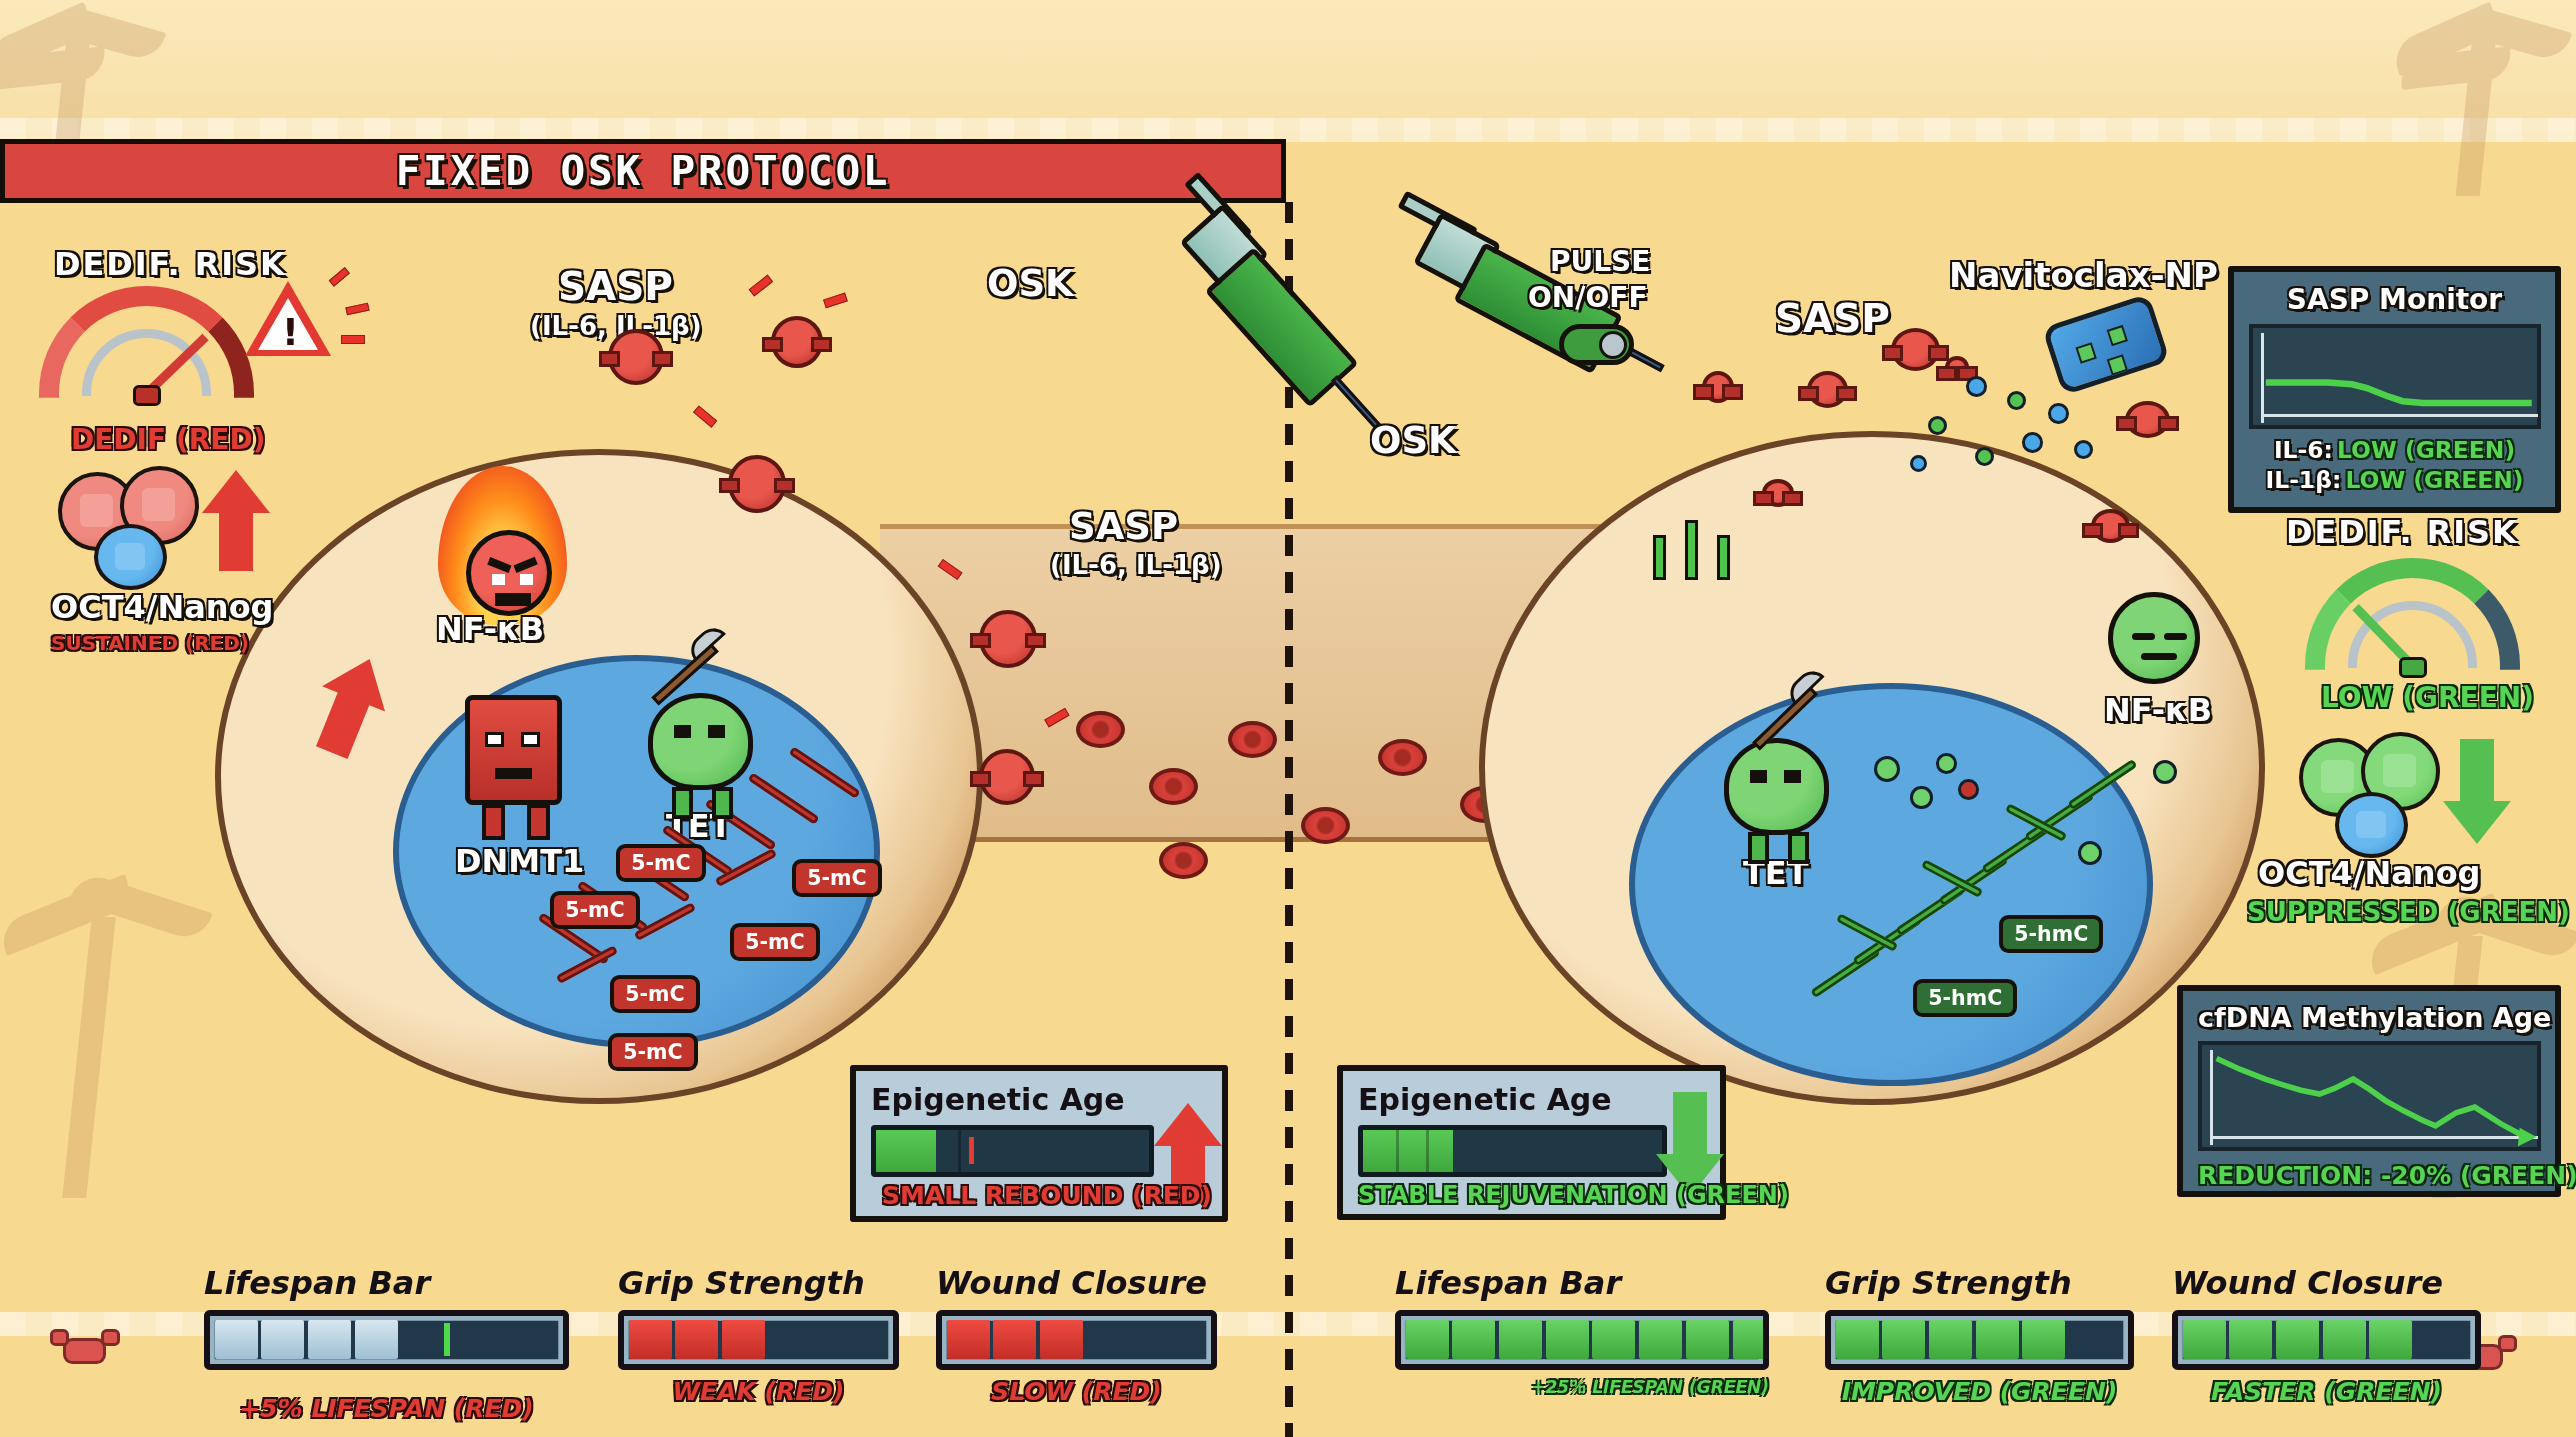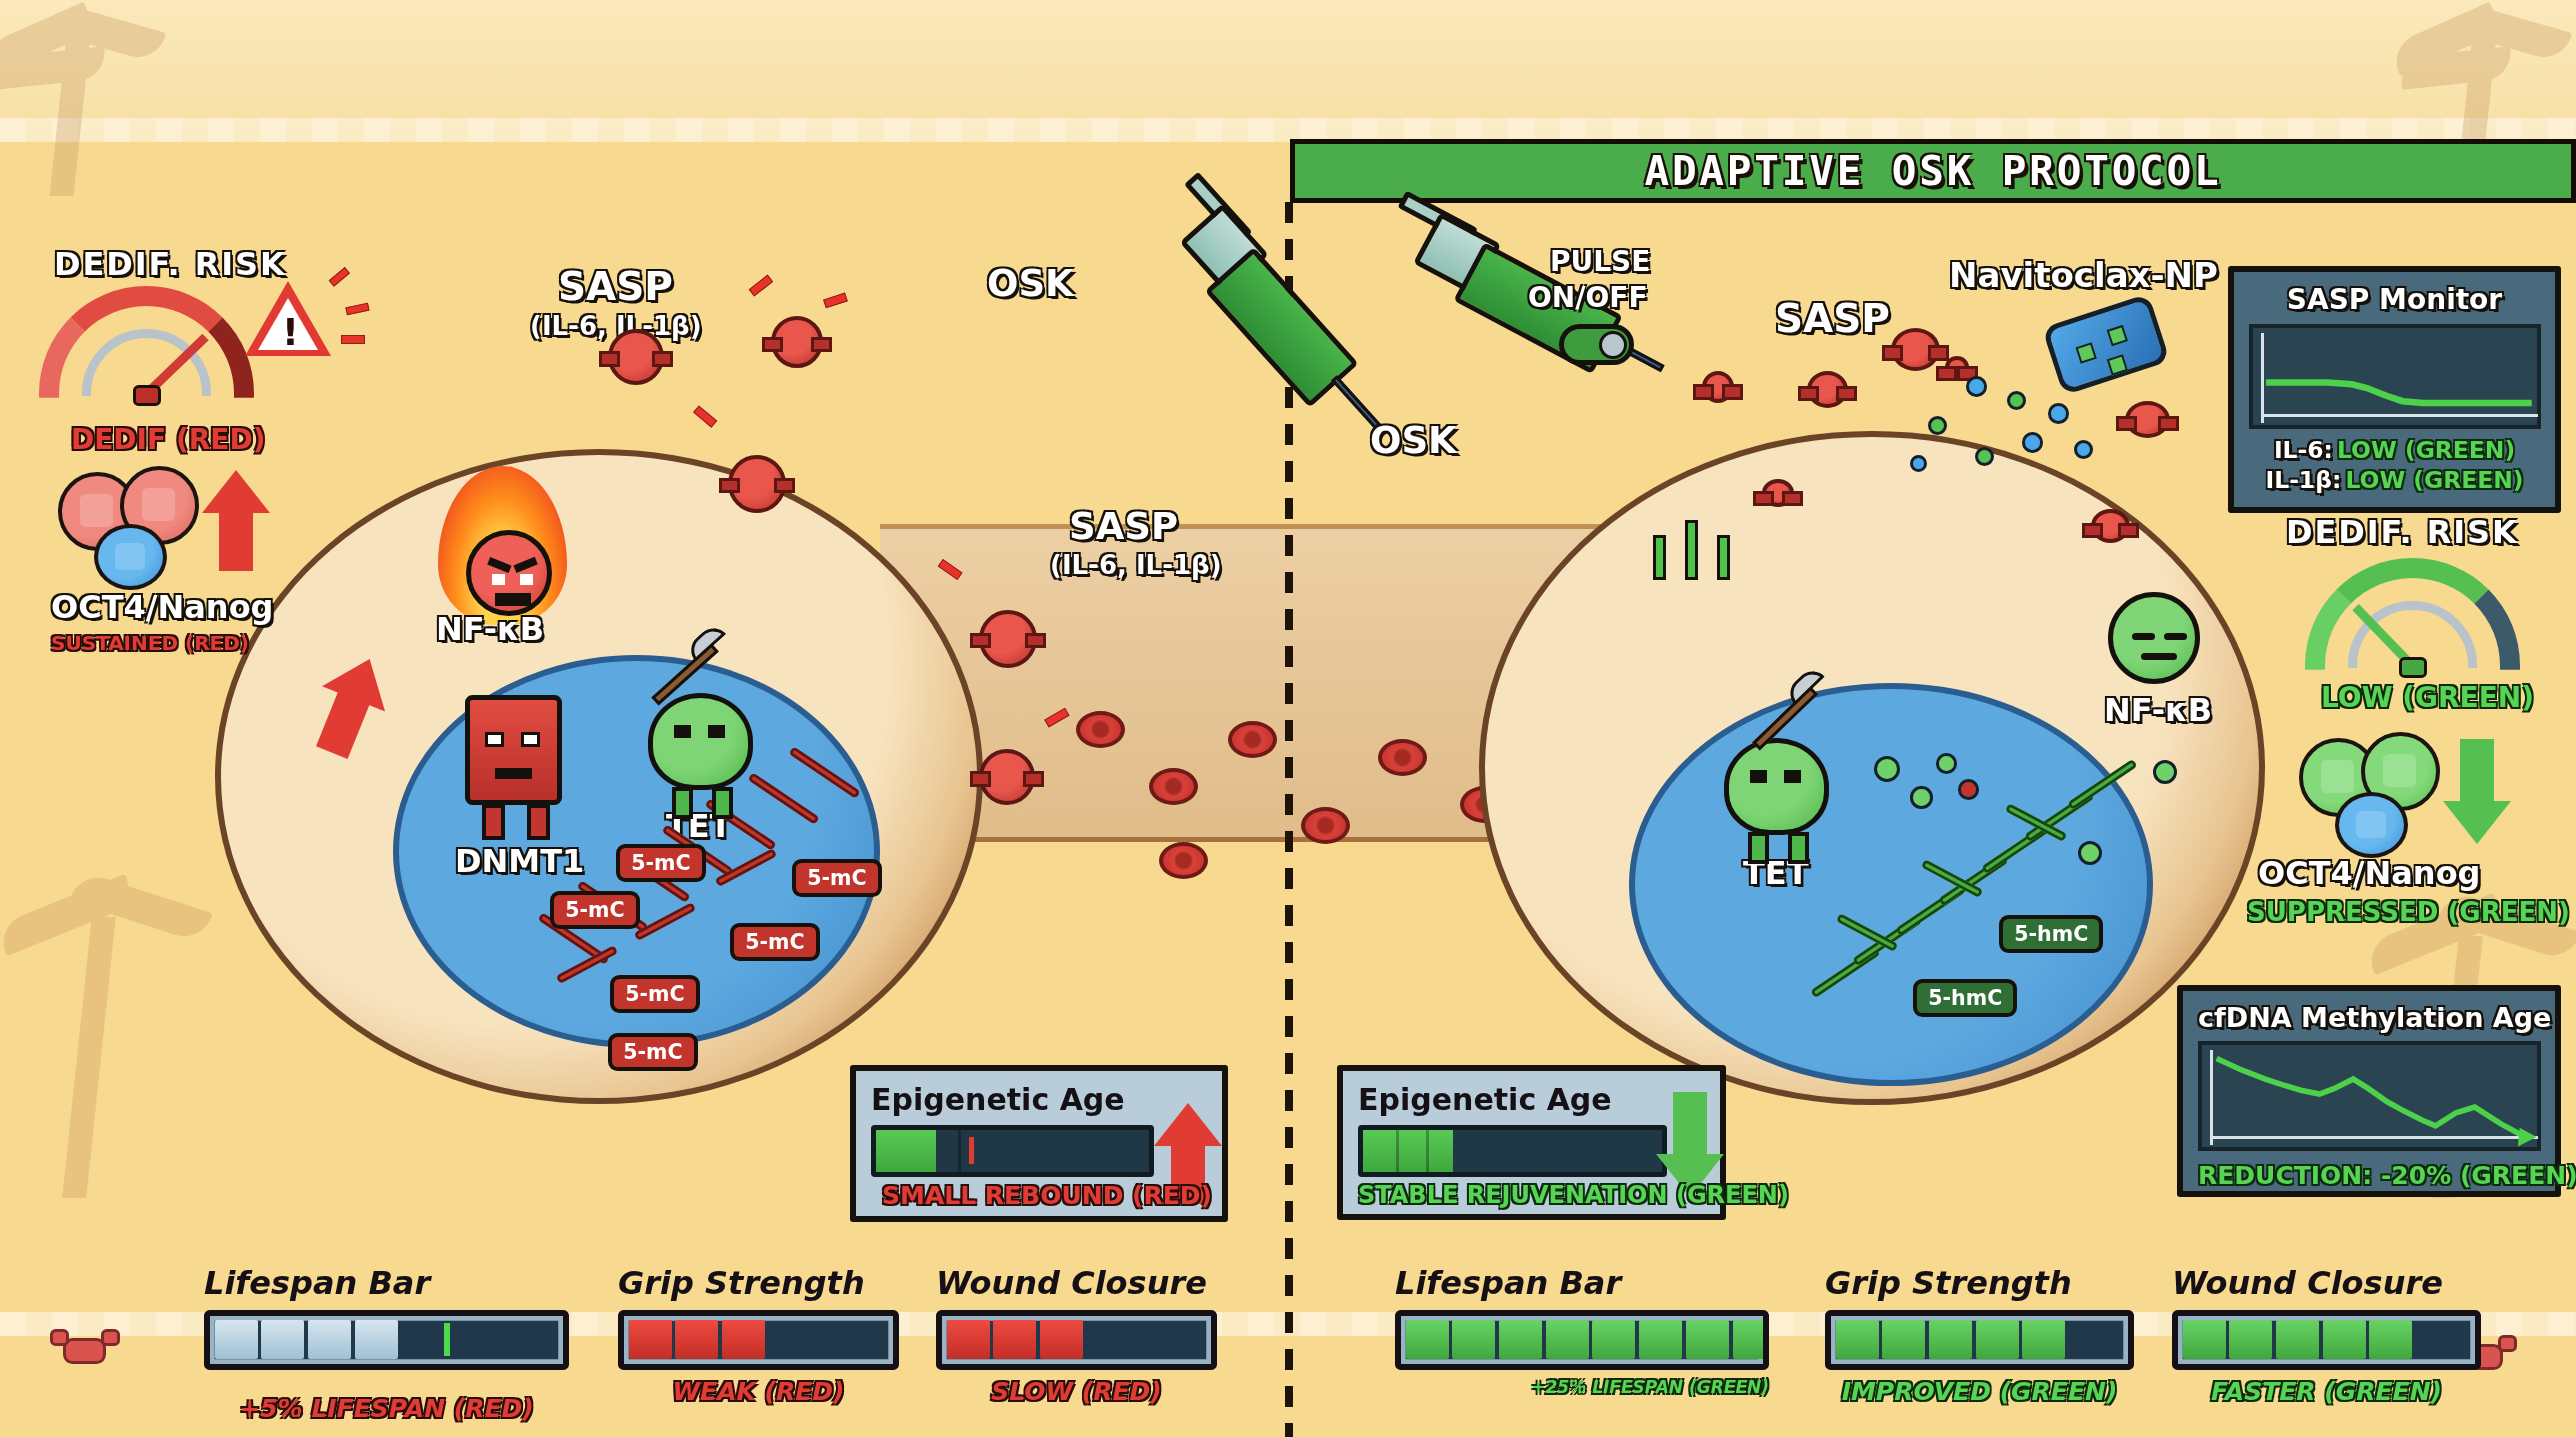--- a/index.html
+++ b/index.html
@@ -434,22 +434,22 @@
       <div class="claw l"></div>
       <div class="claw r"></div>
   </div>
   <div class="crab" style="left:2449px; top:1333px">
     <div class="body"></div>
       <div class="claw l"></div>
       <div class="claw r"></div>
   </div>
 
 
-  <div class="hdr right">
-    <span>ADAPTIVE OSK PROTOCOL</span>
+  <div class="hdr left">
+    <span>FIXED OSK PROTOCOL</span>
   </div>
   <div class="divider"></div>
 
   <div class="tissue-band"></div>
   <div class="rbc" style="left:1076px; top:711px"></div>
   <div class="rbc" style="left:1149px; top:768px"></div>
   <div class="rbc" style="left:1228px; top:721px"></div>
   <div class="rbc" style="left:1159px; top:842px"></div>
   <div class="rbc" style="left:1378px; top:739px"></div>
   <div class="rbc" style="left:1460px; top:786px"></div>

